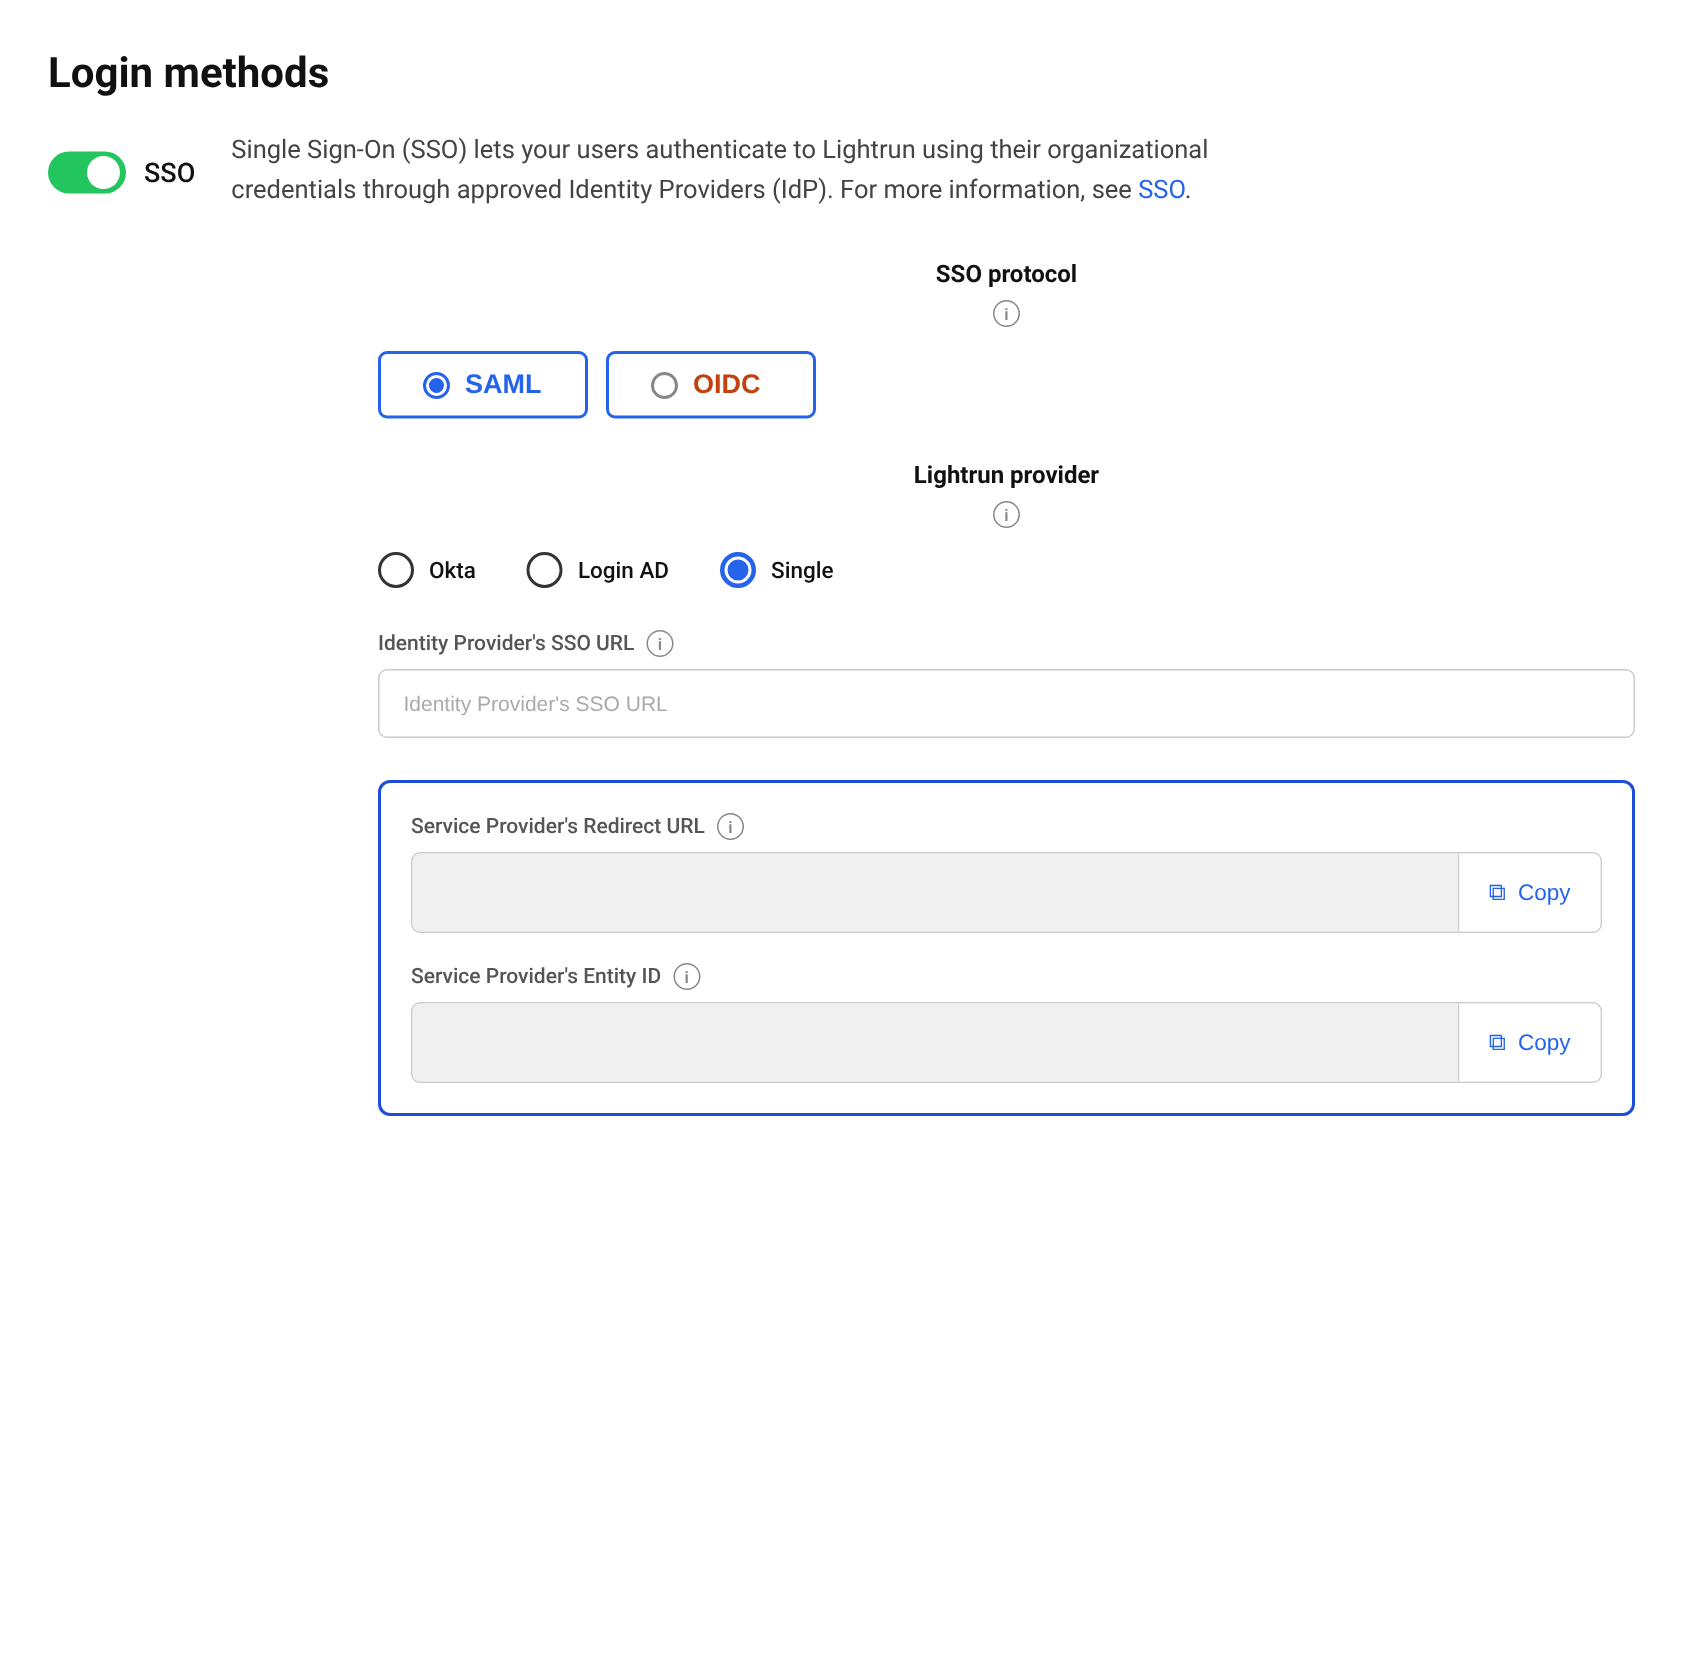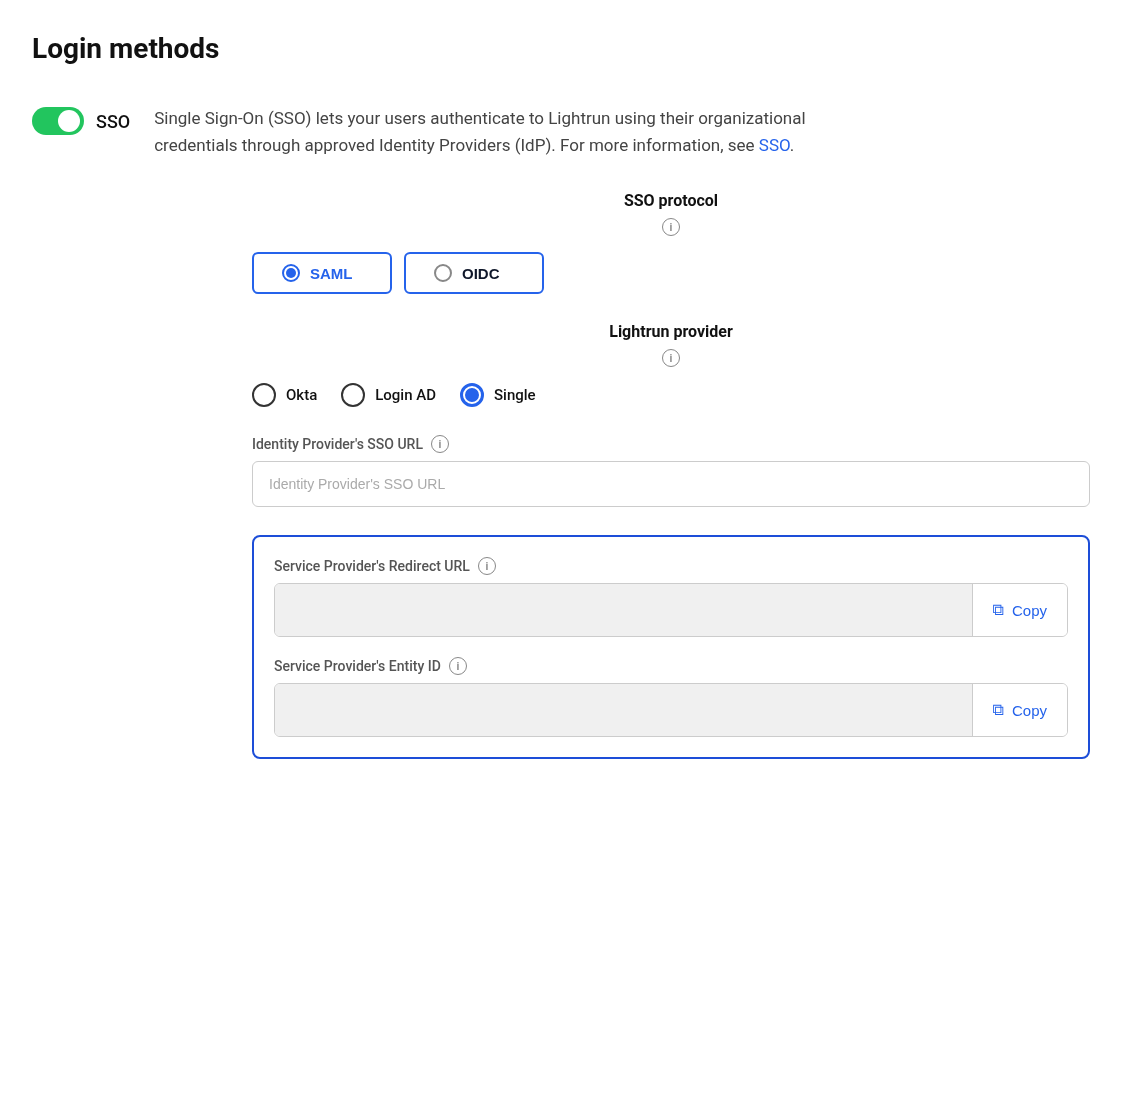--- a/index.html
+++ b/index.html
@@ -9,26 +9,26 @@
       color: #1a1a1a;
       padding: 32px;
       width: 1122px;
       min-height: 1110px;
     }
 
     .page-title {
       font-size: 28px;
       font-weight: 700;
       color: #111;
-      margin-bottom: 40px;
+      margin-bottom: 22px;
     }
 
     .sso-row {
       display: flex;
-      align-items: flex-start;
+      align-items: center;
       gap: 24px;
       margin-bottom: 32px;
     }
 
     .toggle-container {
       display: flex;
       align-items: center;
       gap: 12px;
       flex-shrink: 0;
       padding-top: 2px;
@@ -115,28 +115,28 @@
 
     .protocol-btn {
       display: flex;
       align-items: center;
       gap: 10px;
       padding: 10px 28px;
       border: 2px solid #2563eb;
       border-radius: 6px;
       background: #fff;
       cursor: pointer;
-      font-size: 15px;
+      font-size: 18px;
       font-weight: 600;
       color: #2563eb;
       min-width: 140px;
     }
 
     .protocol-btn.inactive {
-      color: #0f172a;
+      color: #c2410c;
       border-color: #2563eb;
     }
 
     .radio-circle {
       width: 18px;
       height: 18px;
       border-radius: 50%;
       border: 2px solid #2563eb;
       display: flex;
       align-items: center;
@@ -152,21 +152,21 @@
       border-radius: 50%;
     }
 
     .radio-circle.empty {
       border-color: #888;
     }
 
     .provider-options {
       display: flex;
       align-items: center;
-      gap: 24px;
+      gap: 34px;
     }
 
     .provider-option {
       display: flex;
       align-items: center;
       gap: 10px;
       cursor: pointer;
       font-size: 15px;
       font-weight: 500;
       color: #111;

